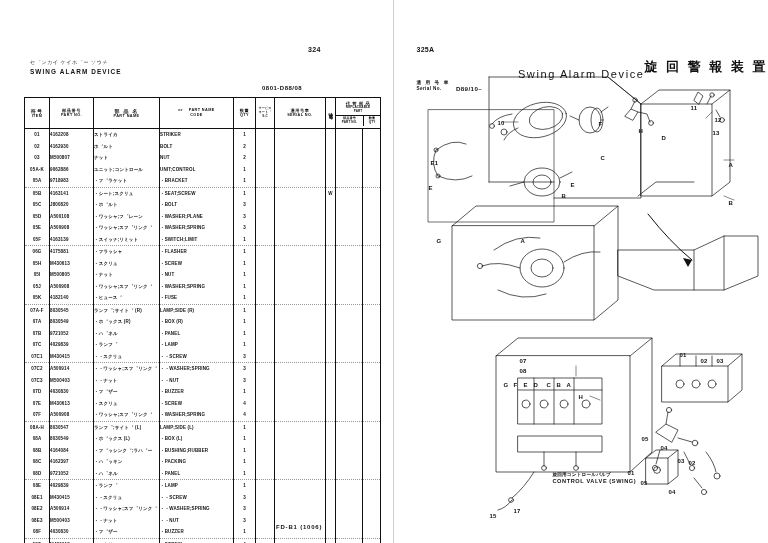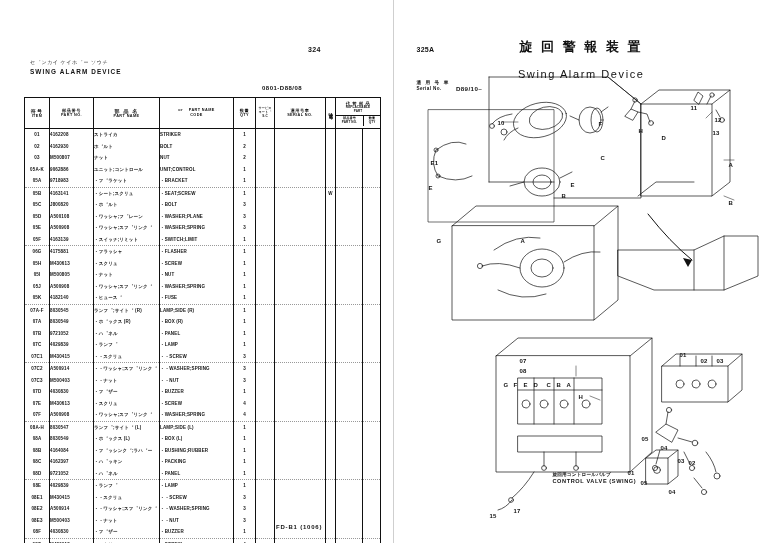--- a/index.html
+++ b/index.html
@@ -54,21 +54,21 @@
   td.c-jpname{padding-left:4px;font-size:4px;letter-spacing:0;}
   td.c-enname{padding-left:3px;}
   td.c-qty,td.c-sc,td.c-ca,td.c-rqty{text-align:center;}
   tbody tr.sep td{border-bottom:.5px dotted #999;}
   tbody tr:last-child td{border-bottom:1.1px solid #111;}
 
   .footer{position:absolute;left:276px;top:524px;font-size:6px;font-weight:700;letter-spacing:.8px;}
 
   
   .r-pgnum{left:22px;top:46px;}
-  .r-title-jp{position:absolute;left:0;right:0;top:38px;text-align:center;font-size:13px;font-weight:700;letter-spacing:2.5px;}
+  .r-title-jp{position:absolute;left:0;right:0;top:58px;text-align:right;font-size:13px;font-weight:700;letter-spacing:2.5px;}
   .r-title-en{position:absolute;left:0;right:0;top:68px;text-align:center;font-size:11px;font-weight:400;letter-spacing:1.6px;}
   .serial-box{position:absolute;left:22px;top:80px;display:flex;align-items:flex-end;gap:6px;}
   .serial-lbl{font-size:4.6px;font-weight:700;line-height:1.35;letter-spacing:.4px;}
   .serial-lbl .jp{letter-spacing:1.6px;display:block;}
   .serial-val{font-size:6.2px;font-weight:700;letter-spacing:.4px;padding-bottom:.5px;}
 
   .cv-label{position:absolute;left:532px;top:476px;text-align:left;}
   .cv-jp{font-size:4.6px;font-weight:700;letter-spacing:.2px;display:block;}
   .cv-en{font-size:5.6px;font-weight:700;letter-spacing:.6px;display:block;margin-top:1px;}
 

